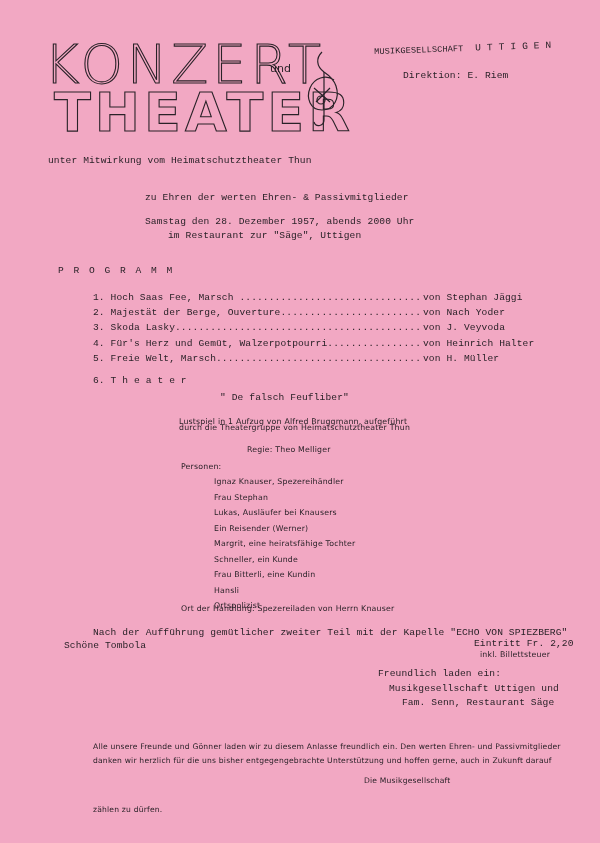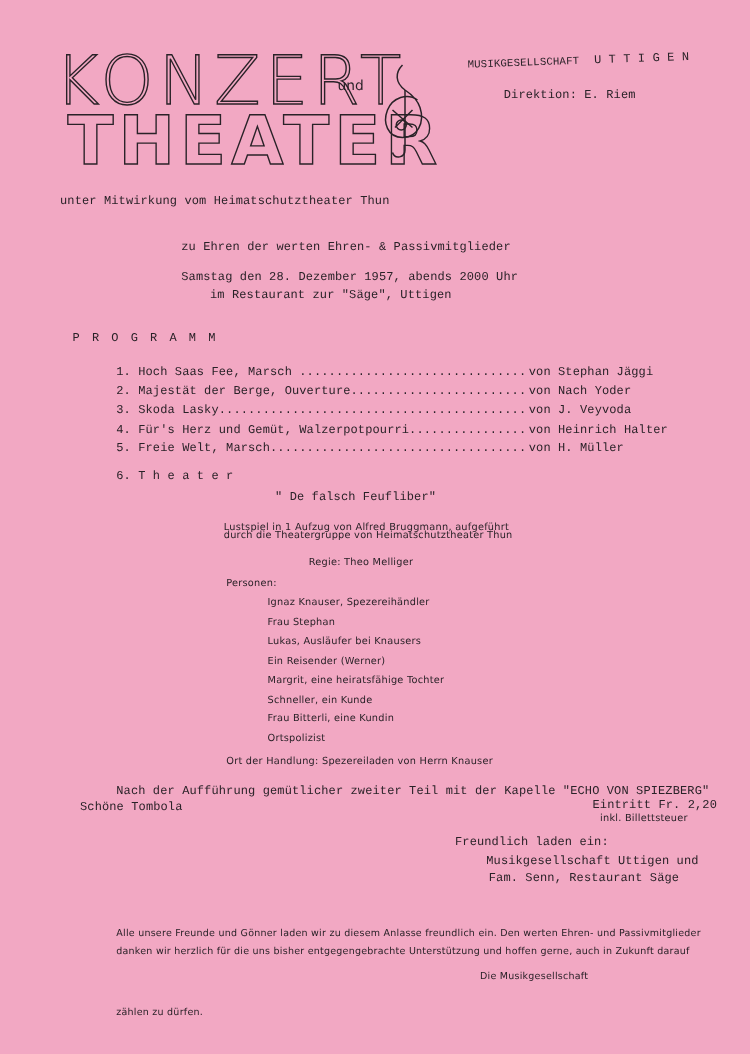--- a/index.html
+++ b/index.html
@@ -97,32 +97,33 @@
 
 <div class="abs sans u" style="left:181px; top:462px;">Personen:</div>
 <div class="abs sans persons" style="left:181px; top:477px;margin-left:33px;">
   <div>Ignaz Knauser, Spezereihändler</div>
   <div>Frau Stephan</div>
   <div>Lukas, Ausläufer bei Knausers</div>
   <div>Ein Reisender (Werner)</div>
   <div>Margrit, eine heiratsfähige Tochter</div>
   <div>Schneller, ein Kunde</div>
   <div>Frau Bitterli, eine Kundin</div>
+  <div>Hansli</div>
   <div>Ortspolizist</div>
 </div>
 <div class="abs sans" style="left:181px; top:604px;">
   <span class="u">Ort der Handlung:</span>
   <span>Spezereiladen von Herrn Knauser</span>
 </div>
 
 <div class="abs tw" style="left:93px; top:627px;">Nach der Aufführung gemütlicher zweiter Teil mit der Kapelle "ECHO VON SPIEZBERG"</div>
 <div class="abs tw" style="left:64px; top:640px;">Schöne Tombola</div>
 <div class="abs tw" style="left:474px; top:638px;">Eintritt Fr. 2,20</div>
 <div class="abs sans" style="left:480px; top:650px;">inkl. Billettsteuer</div>
 
-<div class="abs tw" style="left:364px; top:668px;">Freundlich laden ein:</div>
+<div class="abs tw" style="left:378px; top:668px;">Freundlich laden ein:</div>
 <div class="abs tw" style="left:389px; top:683px;">Musikgesellschaft Uttigen und</div>
-<div class="abs tw" style="left:391px; top:697px;">Fam. Senn, Restaurant Säge</div>
+<div class="abs tw" style="left:402px; top:697px;">Fam. Senn, Restaurant Säge</div>
 
 <div class="abs sans" style="left:93px; top:742px; font-size:7.6px;">Alle unsere Freunde und Gönner laden wir zu diesem Anlasse freundlich ein. Den werten Ehren- und Passivmitglieder</div>
 <div class="abs sans" style="left:93px; top:756px; font-size:7.6px;text-align:right;">danken wir herzlich für die uns bisher entgegengebrachte Unterstützung und hoffen gerne, auch in Zukunft darauf</div>
 <div class="abs sans" style="left:93px; top:770px; font-size:7.6px;margin-top:35px;">zählen zu dürfen.</div>
-<div class="abs sans" style="left:384px; top:776px; font-size:7.6px;text-align:right;">Die Musikgesellschaft</div>
+<div class="abs sans" style="left:364px; top:776px; font-size:7.6px;text-align:right;">Die Musikgesellschaft</div>
 
 </body></html>

